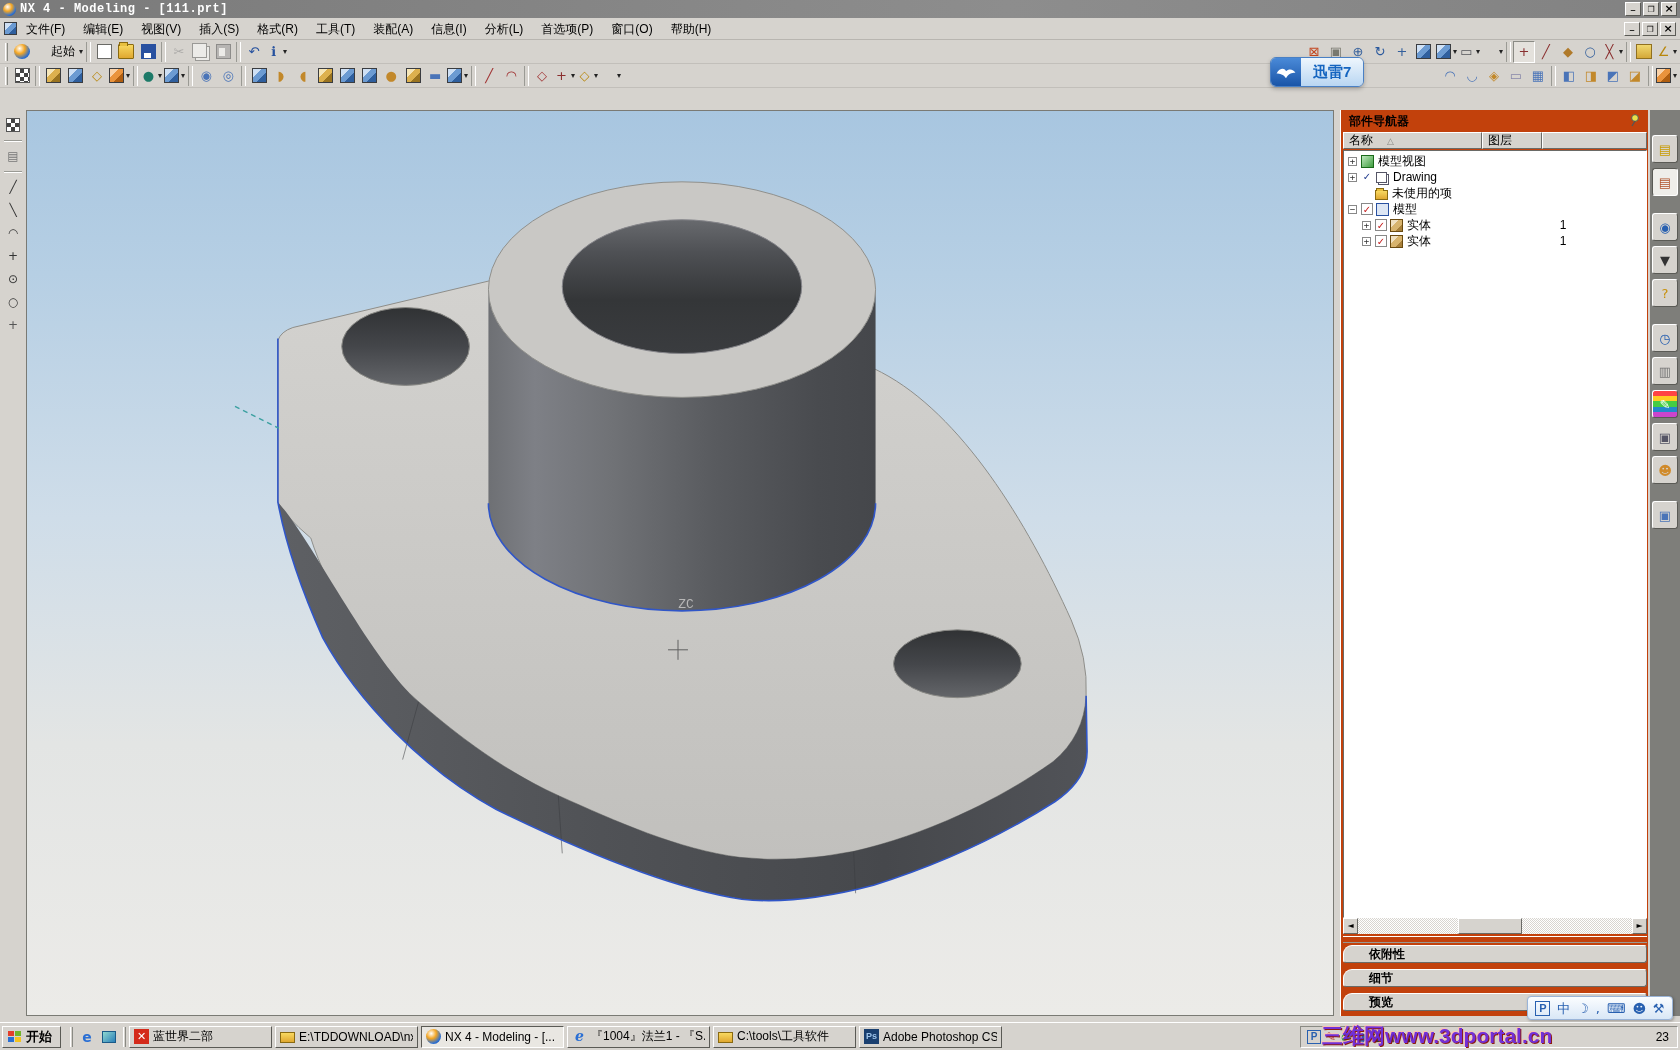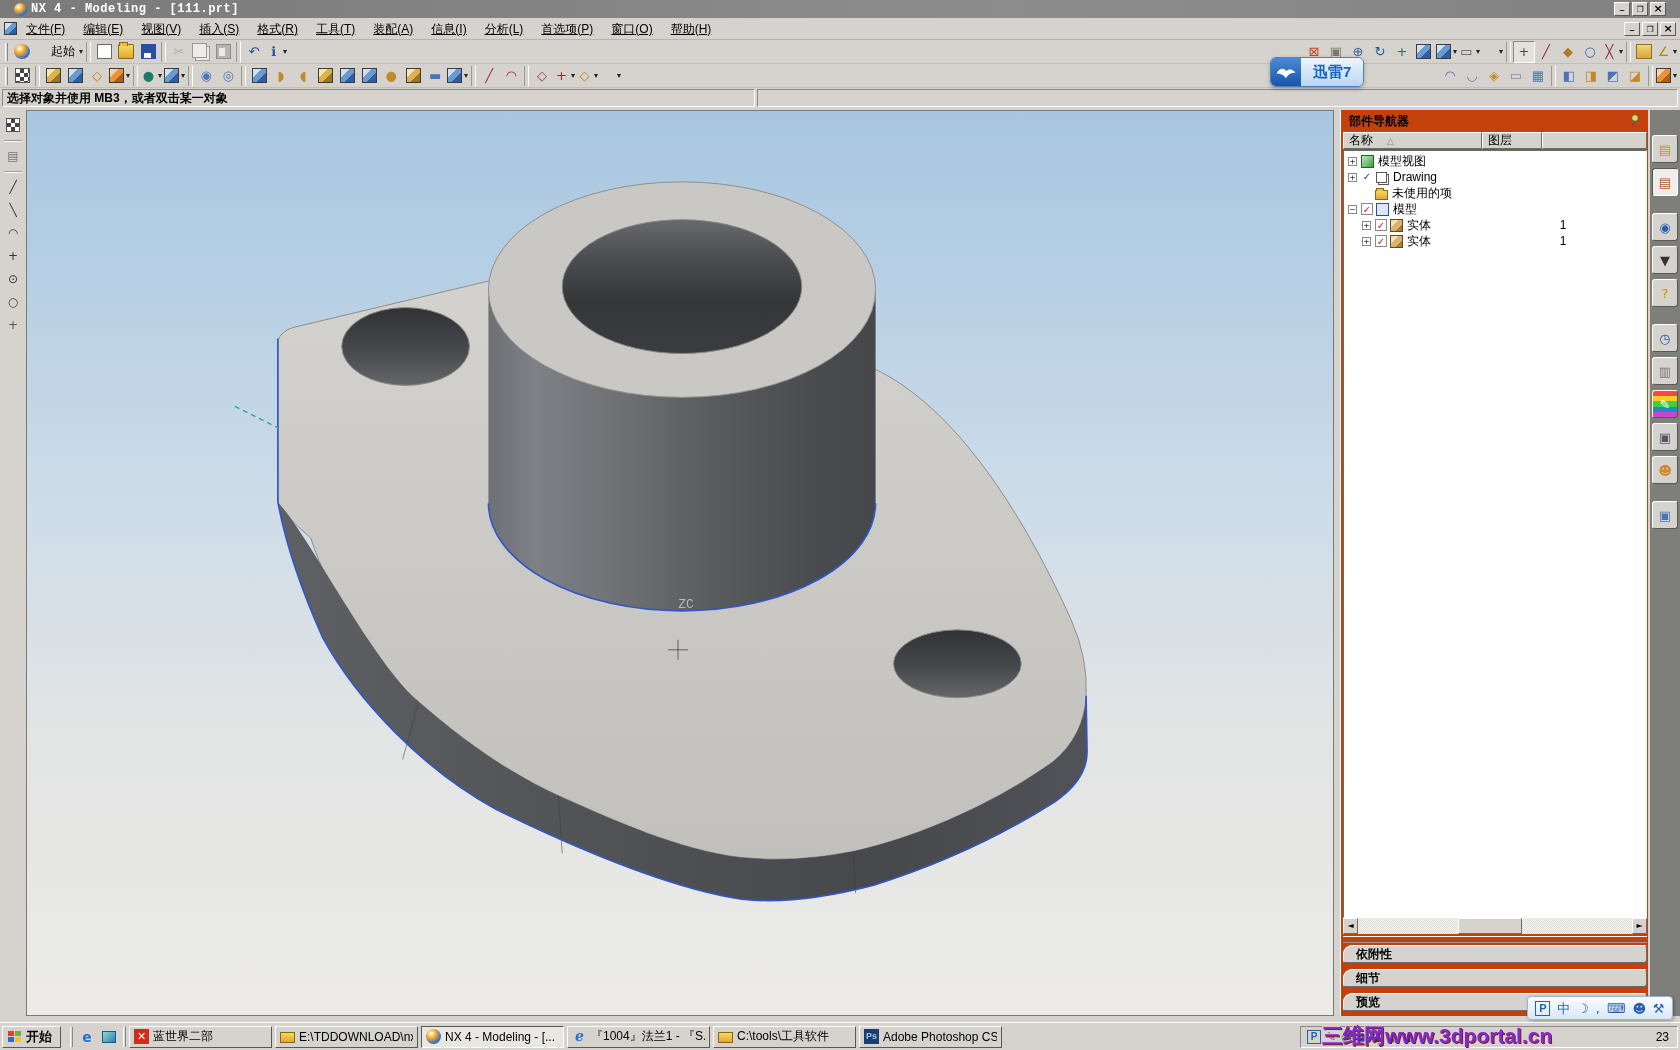--- a/index.html
+++ b/index.html
@@ -3,34 +3,34 @@
 <meta charset="utf-8">
 <style>
   * { margin:0; padding:0; box-sizing:border-box; }
   html,body { width:1680px; height:1050px; overflow:hidden;
     font-family:"Liberation Sans","DejaVu Sans",sans-serif; }
   #screen { position:relative; width:1680px; height:1050px; background:#d6d3ce; }
 
   
   .titlebar { position:absolute; left:0; top:0; width:1680px; height:18px;
     background:linear-gradient(90deg,#7a7a7a,#8d8d8d 60%,#828282);
-    display:flex; align-items:center; padding:0 14px; }
+    display:flex; align-items:center; padding:0 3px; }
   .titlebar .ttl { color:#fff; font:bold 12px/18px "Liberation Mono","DejaVu Sans Mono",monospace;
     margin-left:4px; letter-spacing:.5px; white-space:nowrap; }
   .wbtns { margin-left:auto; display:flex; gap:2px; }
   .wbtn { width:16px; height:14px; background:#d6d3ce; border:1px solid;
     border-color:#fff #5a5a55 #5a5a55 #fff; font:bold 9px/12px "DejaVu Sans",sans-serif;
     text-align:center; color:#000; }
   .wbtn.mini::after { content:"_"; position:relative; top:-3px; }
   .wbtn.rest::after { content:"❐"; font-size:8px; }
   .wbtn.clos::after { content:"×"; font-size:11px; }
 
   .menubar { position:absolute; left:0; top:18px; width:1680px; height:22px;
     background:#d6d3ce; border-bottom:1px solid #b8b5b0; display:flex; align-items:center; padding:0 4px; }
-  .menubar .menu { font:12px/20px "Liberation Sans",sans-serif; padding:0 9px; color:#000; white-space:nowrap;text-decoration:underline; }
+  .menubar .menu { font:12px/20px "Liberation Sans",sans-serif; padding:0 9px; color:#000; white-space:nowrap; }
 
   
   .tbrow { position:absolute; left:0; width:1680px; height:24px; background:#d6d3ce;
     display:flex; align-items:center; padding:0 2px; border-bottom:1px solid #c2bfba; }
   #tbrow1 { top:40px; } #tbrow2 { top:64px; }
   .handle { width:3px; height:18px; margin:0 3px;
     border-left:1px solid #fff; border-right:1px solid #8a8a84; }
   .tbtn { height:22px; min-width:22px; display:flex; align-items:center; justify-content:center;
     padding:0 1px; position:relative; }
   .tbtn .tb-g { font:13px/13px "DejaVu Sans",sans-serif; font-style:normal; display:flex;
@@ -133,21 +133,21 @@
   .strack { flex:1; position:relative;
     background-image:linear-gradient(45deg,#fff 25%,transparent 25%,transparent 75%,#fff 75%),
       linear-gradient(45deg,#fff 25%,transparent 25%,transparent 75%,#fff 75%);
     background-size:2px 2px; background-position:0 0,1px 1px; background-color:#d8d5d0; }
   .sthumb { position:absolute; left:100px; top:0; width:64px; height:16px; background:#d6d3ce;
     border:1px solid; border-color:#fff #6a6a66 #6a6a66 #fff; }
   .psplit { position:absolute; left:2px; top:826px; width:304px; height:7px;
     border-top:1px solid #fff; border-bottom:1px solid #9a9a94; }
   .section { position:absolute; left:2px; width:304px; height:18px; background:#d6d3ce;
     border:1px solid; border-color:#fff #6a6a66 #6a6a66 #fff; border-radius:9px 3px 3px 3px;
-    font:bold 12px/16px "Liberation Sans",sans-serif; padding-left:12px; }
+    font:bold 12px/16px "Liberation Sans",sans-serif; padding-left:25px; }
   #sec0 { top:835px; } #sec1 { top:859px; } #sec2 { top:883px; }
 
   
   .resbar { position:absolute; left:1650px; top:110px; width:30px; height:906px; background:#7e7e7a;
     display:flex; flex-direction:column; align-items:center; padding-top:25px; }
   .rtab { width:26px; height:28px; min-height:28px; background:#d6d3ce; border:1px solid;
     border-color:#fff #5a5a55 #5a5a55 #fff; border-radius:3px; margin-bottom:5px;
     display:flex; align-items:center; justify-content:center; }
   .rtab .tb-g { font:13px/13px "DejaVu Sans",sans-serif; font-style:normal; }
   .rtab.active { background:#efeeea; border-color:#5a5a55 #fff #fff #5a5a55; }
@@ -400,24 +400,20 @@
       </span><span class="tbtn">
         <i class="tb-g" style="color: rgb(194, 136, 42);">◪</i>
       </span><span class="tbtn tb-sep">
         <i class="tb-g"></i>
       </span><span class="tbtn">
         <i class="tb-g ic-cube3d c-orange"></i>
           <i class="dd">▾</i>
       </span></span>
   </div>
 
-  <div class="promptbar">
-    <div class="pcell left">选择对象并使用 MB3，或者双击某一对象</div>
-    <div class="pcell right"></div>
-  </div>
 
   <div class="leftbar">
     <span style="display:contents"><span class="ltbtn">
         <i class="tb-g ic-sketch"></i>
       </span><span class="ltbtn v-sep">
         <i class="tb-g"></i>
       </span><span class="ltbtn">
         <i class="tb-g" style="color: rgb(119, 119, 119);">▤</i>
       </span><span class="ltbtn v-sep">
         <i class="tb-g"></i>

